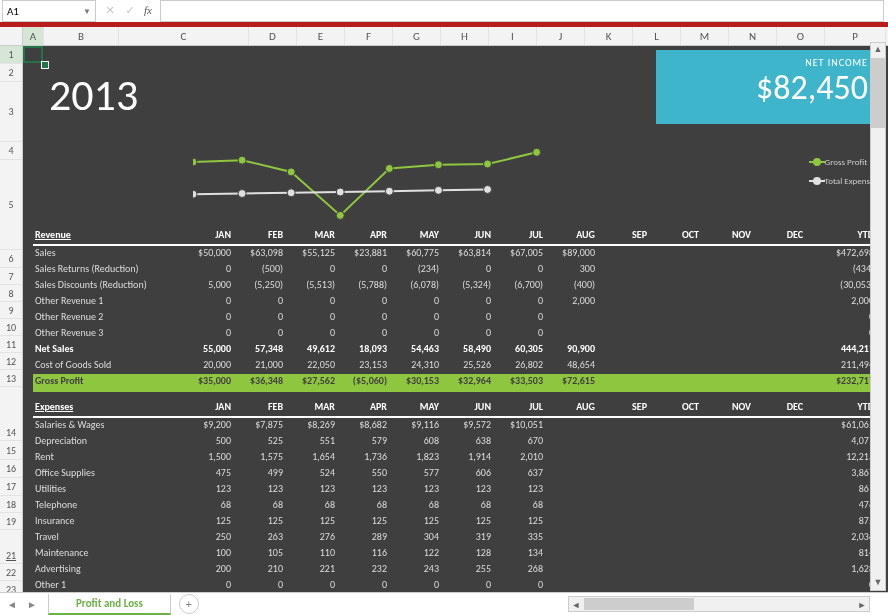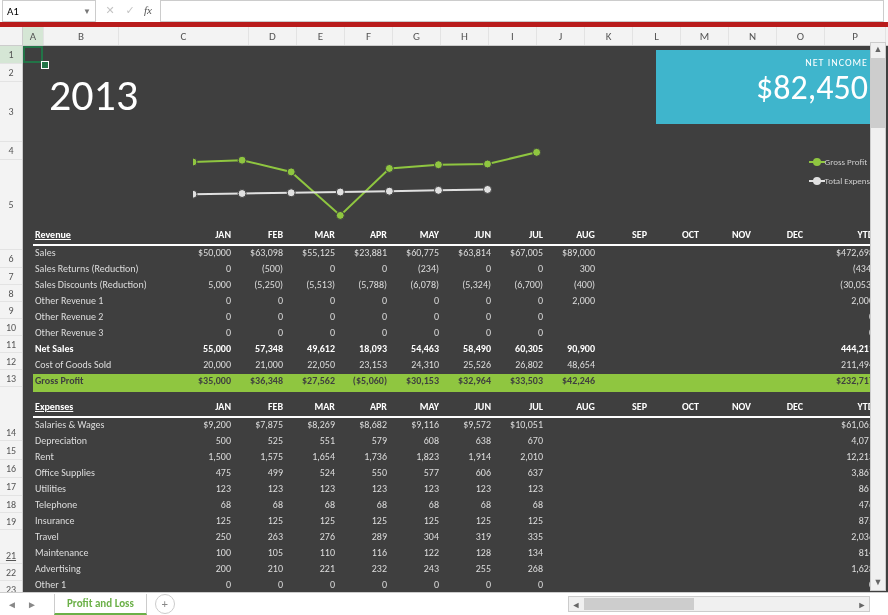--- a/index.html
+++ b/index.html
@@ -41,21 +41,21 @@
   .tbl .hrow.thick{border-bottom:2px solid #fff}
   .tbl .row{display:flex;height:16px;color:#ddd}
   .tbl .row.bold{color:#fff;font-weight:bold}
   .tbl .row.green{background:#8fc640;color:#3f3f3f;font-weight:bold;height:18px}
   .tbl .lbl{width:150px;padding-left:2px}
   .tbl .c{width:46px;text-align:right;padding-right:6px}
   .tbl .ytd{flex:1;text-align:right;padding-right:4px}
   
   .tabstrip{position:absolute;left:0;bottom:0;right:0;height:22px;background:#fff;border-top:1px solid #ccc;display:flex;align-items:center}
   .tab-nav{width:16px;height:16px;display:flex;align-items:center;justify-content:center;color:#888;margin-left:4px;font-size:10px}
-  .sheet-tab{padding:3px 12px;border:1px solid #ccc;border-top:none;background:#fff;font-weight:bold;color:#6bb048;font-size:11px;border-bottom:2px solid #6bb048;margin-left:14px}
+  .sheet-tab{padding:3px 27px;border:1px solid #ccc;border-top:none;background:#fff;font-weight:bold;color:#6bb048;font-size:11px;border-bottom:2px solid #6bb048;margin-left:8px}
   .tab-add{margin-left:8px;width:18px;height:18px;border:1px solid #ccc;border-radius:50%;display:flex;align-items:center;justify-content:center;color:#888;font-size:12px}
   .hscroll{position:absolute;right:18px;bottom:3px;width:300px;height:14px;background:#f0f0f0;border:1px solid #ccc;display:flex;align-items:center}
   .hscroll .arr{width:14px;text-align:center;color:#666;font-size:9px}
   .hscroll .thumb{width:110px;height:12px;background:#cdcdcd;margin-left:1px}
   .vscroll{position:absolute;right:2px;top:42px;width:14px;bottom:24px;background:#f0f0f0;border:1px solid #ccc;display:flex;flex-direction:column}
   .vscroll .arr{height:14px;text-align:center;color:#666;font-size:9px}
   .vscroll .thumb{height:70px;background:#cdcdcd;margin-top:1px}
 </style>
 </head>
 <body>
@@ -319,21 +319,21 @@
         </div>
         <div class="row green">
           <div class="lbl">Gross Profit</div>
           <div class="c">$35,000</div>
           <div class="c">$36,348</div>
           <div class="c">$27,562</div>
           <div class="c">($5,060)</div>
           <div class="c">$30,153</div>
           <div class="c">$32,964</div>
           <div class="c">$33,503</div>
-          <div class="c">$42,246</div>
+          <div class="c">$72,615</div>
           <div class="c"></div>
           <div class="c"></div>
           <div class="c"></div>
           <div class="c"></div>
           <div class="ytd">$232,717</div>
         </div>
       </div>
 
     <div class="tbl" style="top:354px" id="tbl-expenses">
         <div class="hrow thick">

